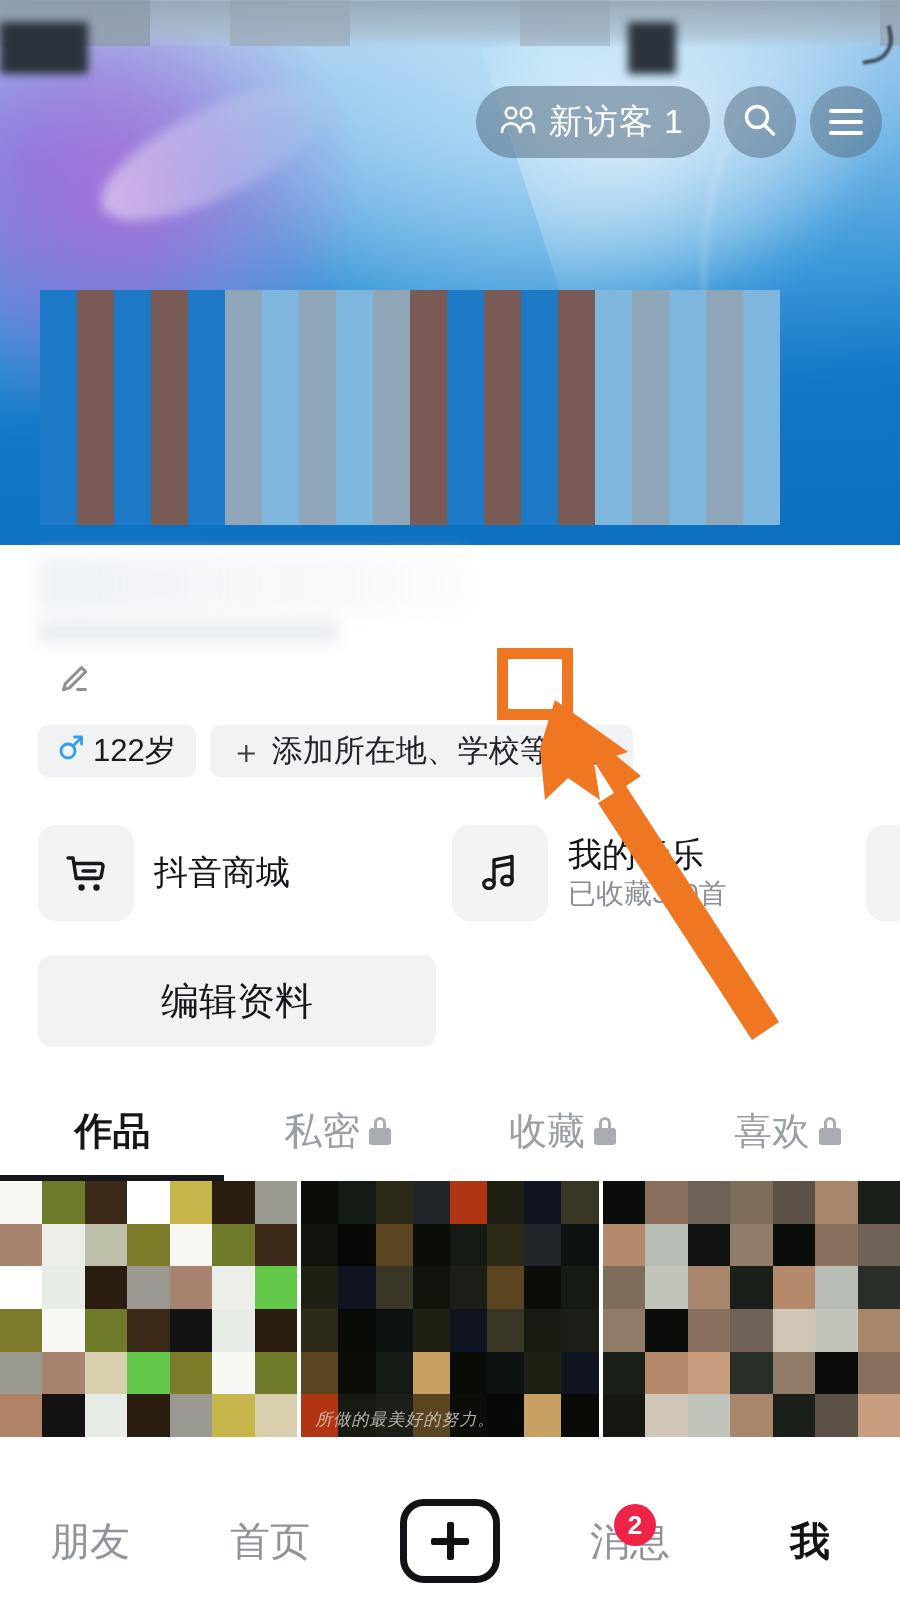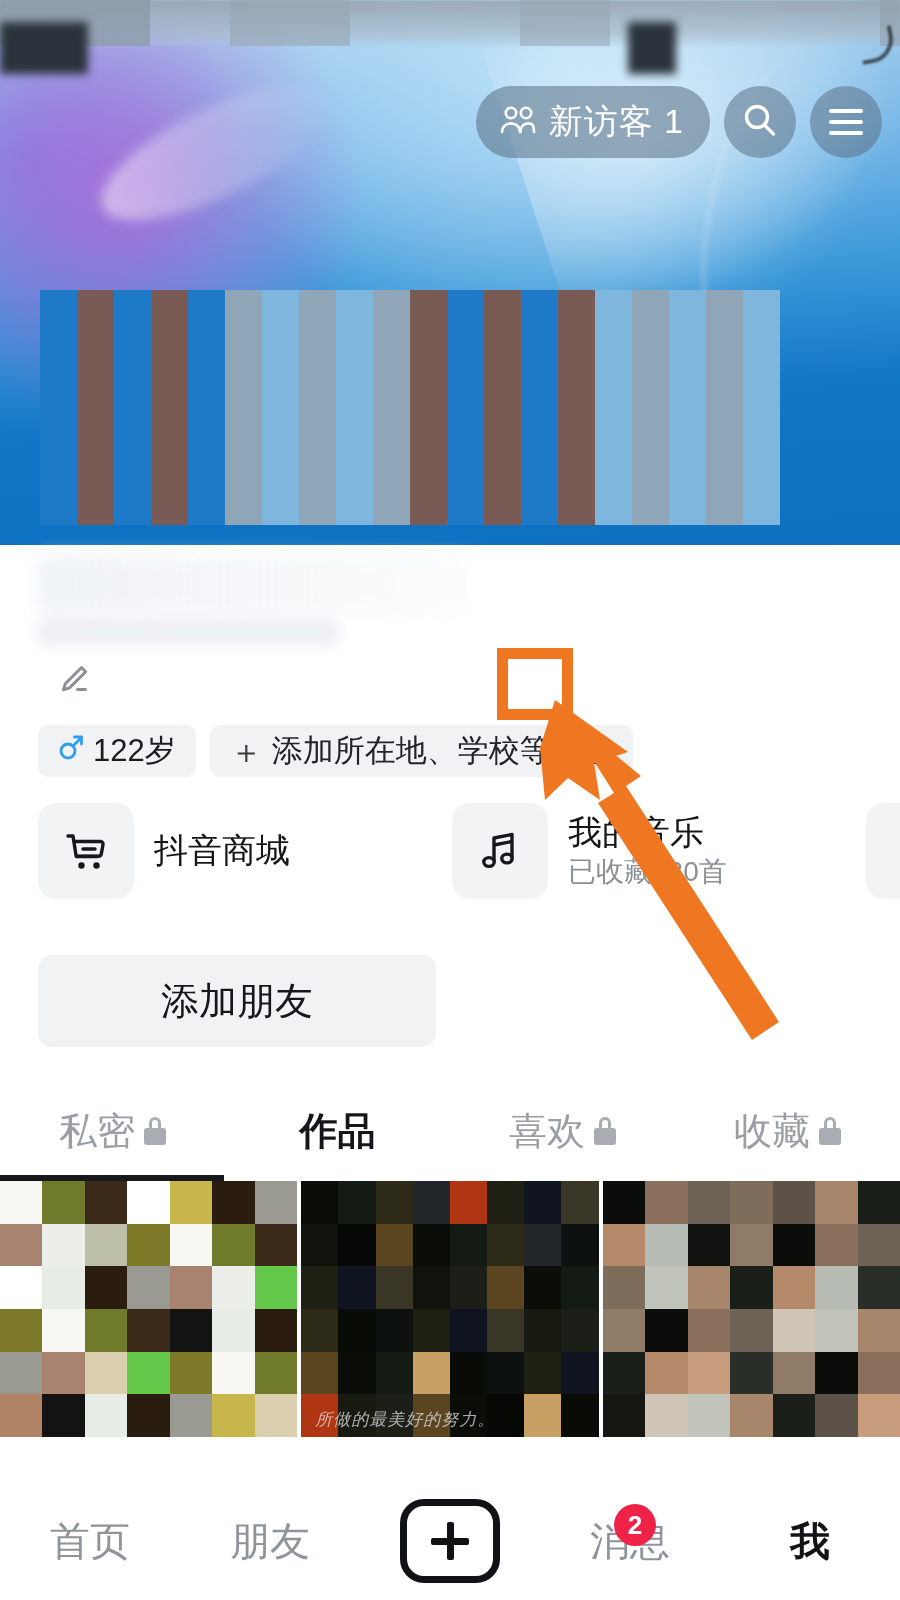--- a/index.html
+++ b/index.html
@@ -137,21 +137,21 @@
     background: #f1f2f4; border-radius: 10px;
     font-size: 31px; color: #1b1c20; white-space: nowrap;
   }
   .tag.add { color: #23242a; }
   .plus-glyph { font-size: 33px; color: #3a3b40; line-height: 1; }
 
   
   .cards {
     position: absolute; left: 0; top: 258px;
     width: 900px; height: 118px;
-    display: flex; align-items: flex-start; gap: 18px;
+    display: flex; align-items: flex-end; gap: 18px;
     padding-left: 38px;
     overflow: hidden;
   }
   .card {
     display: flex; align-items: center; gap: 20px;
     flex: 0 0 auto;
     width: 396px;
   }
   .card-icon {
     width: 96px; height: 96px; border-radius: 18px;
@@ -502,44 +502,44 @@
         </div>
       </div>
 
       <div class="card peek">
         <div class="card-icon"></div>
       </div>
     </div>
 
     <div class="actions">
       <div class="action-btn">
-        <span>添加朋友</span>
+        <span>编辑资料</span>
       </div>
     </div>
 
     <div class="tabs">
+      <div class="tab active">
+        <span>作品</span>
+      </div>
       <div class="tab">
         <span>私密</span>
         <span class="lock">
             <b></b>
             <i></i>
           </span>
       </div>
-      <div class="tab active">
-        <span>作品</span>
-      </div>
       <div class="tab">
-        <span>喜欢</span>
+        <span>收藏</span>
         <span class="lock">
             <b></b>
             <i></i>
           </span>
       </div>
       <div class="tab">
-        <span>收藏</span>
+        <span>喜欢</span>
         <span class="lock">
             <b></b>
             <i></i>
           </span>
       </div>
     </div>
     <div class="tab-underline"></div>
 
     <div class="grid">
       <div class="cell">
@@ -685,24 +685,24 @@
             <span style="background:#1b1f1a"></span>
             <span style="background:#5c5248"></span>
             <span style="background:#c79d7d"></span>
           </div>
       </div>
     </div>
   </div>
 
   <div class="bottomnav">
     <div class="navitem">
+      <span>朋友</span>
+    </div>
+    <div class="navitem">
       <span>首页</span>
-    </div>
-    <div class="navitem">
-      <span>朋友</span>
     </div>
     <div class="navitem">
       <span class="plus-wrap">
         <span class="plus-box">
           <span class="bar-h"></span>
           <span class="bar-v"></span>
         </span>
       </span>
     </div>
     <div class="navitem">

